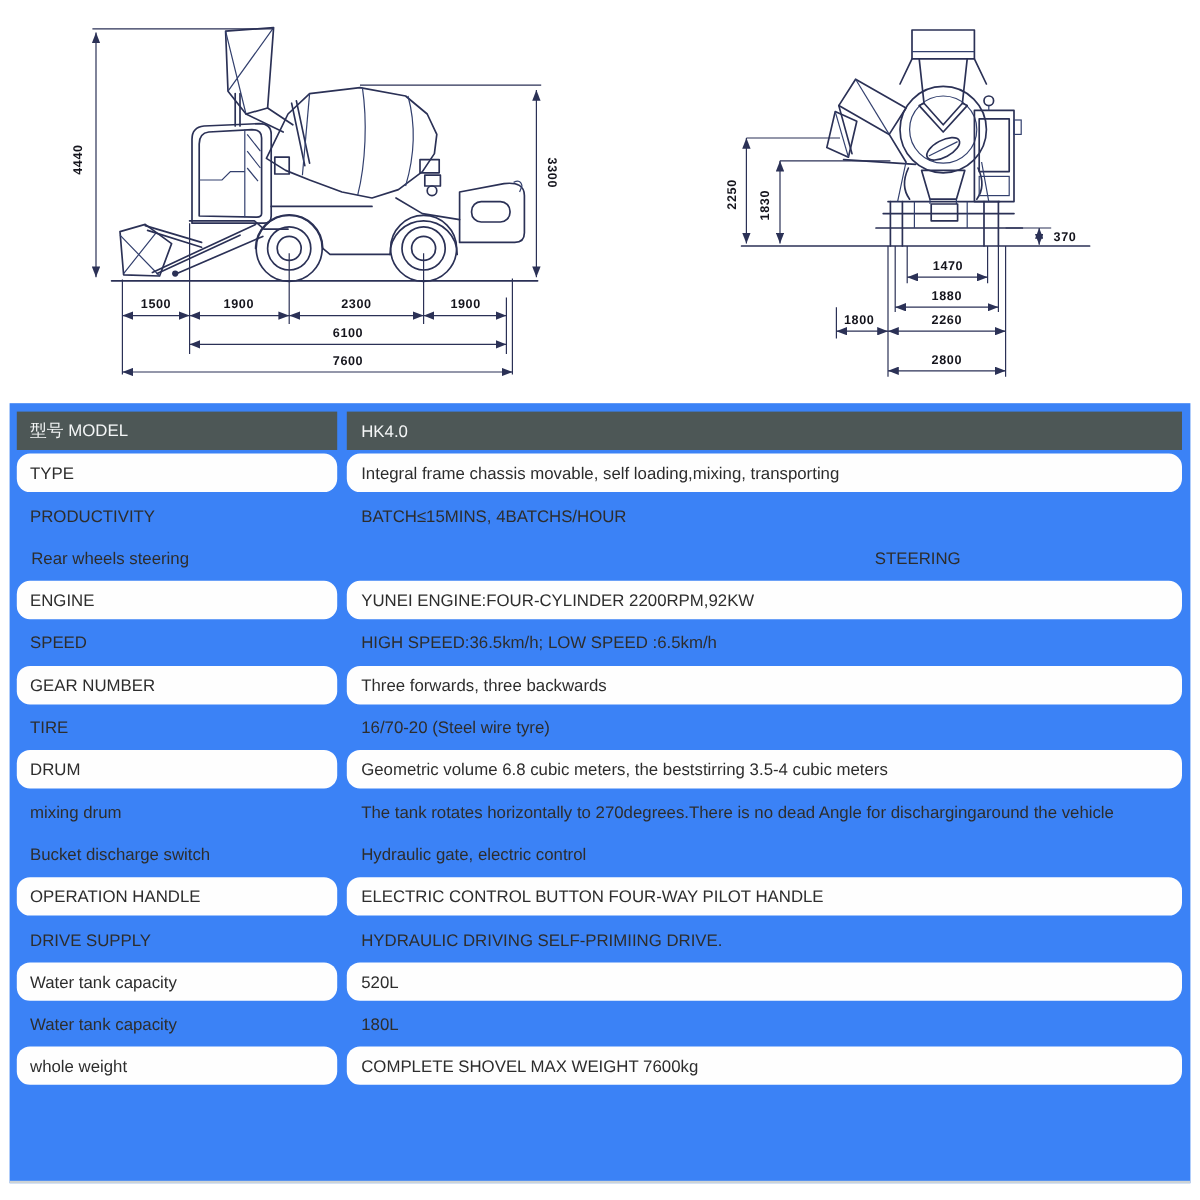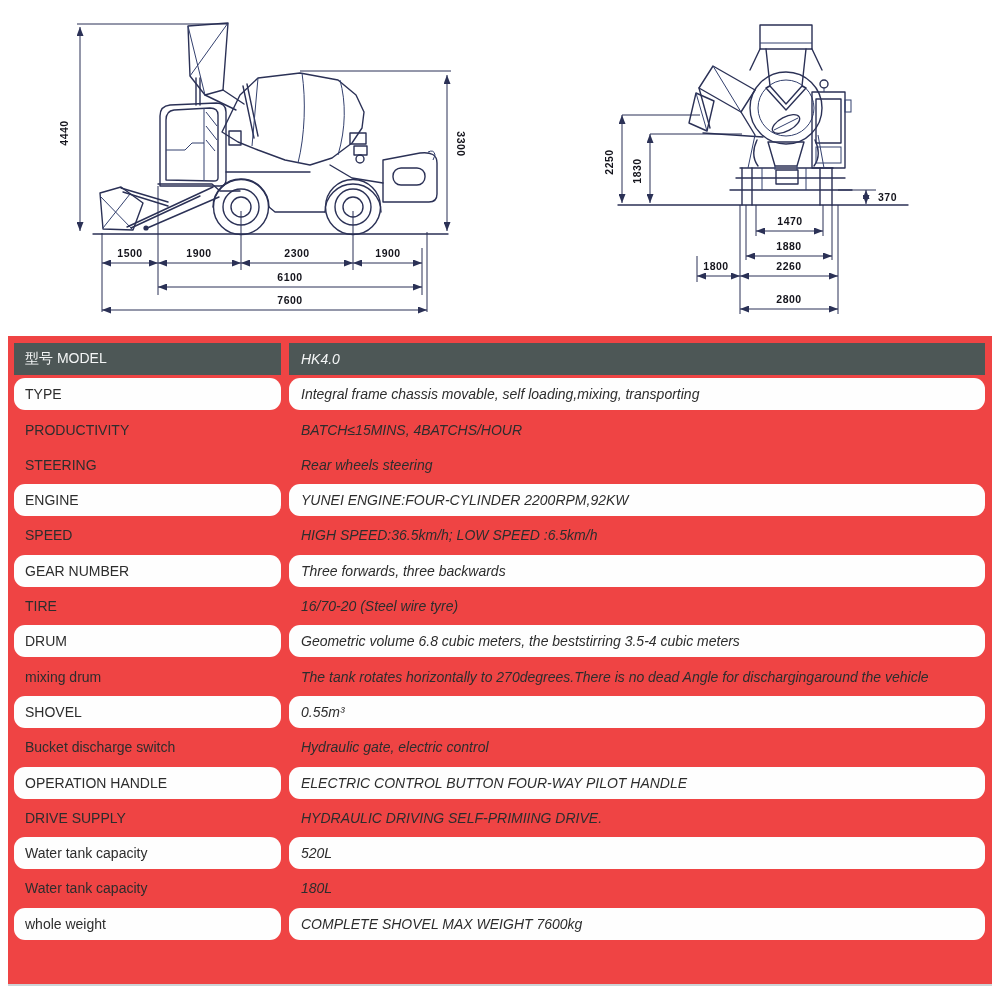--- a/index.html
+++ b/index.html
@@ -8,28 +8,28 @@
   
   .drawing{position:absolute;left:0;top:0;width:1000px;height:336px;}
   .drawing svg{display:block;}
   .art{stroke:#2b3156;fill:none;stroke-width:1.4;stroke-linejoin:round;stroke-linecap:round;}
   .thin{stroke:#33406e;fill:none;stroke-width:1;}
   .dim{stroke:#2b3156;fill:none;stroke-width:1;}
   .dimtxt{font-family:"Liberation Sans",sans-serif;font-size:10.5px;font-weight:bold;
           fill:#14141c;letter-spacing:.5px;}
   
   .spec-table{position:absolute;left:8px;top:336px;width:984px;height:650px;
-              background:#ef4444;box-sizing:border-box;padding:7px 7px 0 6px;
+              background:#3b82f6;box-sizing:border-box;padding:7px 7px 0 6px;
               border-bottom:2px solid #cdd3d6;}
   .rows{display:flex;flex-direction:column;gap:3.3px;}
   .row{display:flex;gap:8px;height:32px;flex:none;}
   .cell{display:flex;align-items:center;box-sizing:border-box;
         font-size:14px;color:#2d2d2d;white-space:nowrap;overflow:hidden;}
   .cell.label{width:267px;padding-left:11px;flex:none;}
-  .cell.value{flex:1;padding-left:12px;font-style:italic;}
+  .cell.value{flex:1;padding-left:12px;}
   .row.white .cell{background:#fefefe;border-radius:11px;}
   .row.gray  .cell{background:transparent;}
   .row.header .cell{background:#4d5756;color:#f4f6f6;}
 </style>
 </head>
 <body>
 
 <div class="canvas">
 
   <div class="drawing">
@@ -213,22 +213,22 @@
         </div>
         <div class="row white">
           <div class="cell label">TYPE</div>
           <div class="cell value">Integral frame chassis movable, self loading,mixing, transporting</div>
         </div>
         <div class="row gray">
           <div class="cell label">PRODUCTIVITY</div>
           <div class="cell value">BATCH≤15MINS, 4BATCHS/HOUR</div>
         </div>
         <div class="row gray">
+          <div class="cell value">Rear wheels steering</div>
           <div class="cell label">STEERING</div>
-          <div class="cell value">Rear wheels steering</div>
         </div>
         <div class="row white">
           <div class="cell label">ENGINE</div>
           <div class="cell value">YUNEI  ENGINE:FOUR-CYLINDER 2200RPM,92KW</div>
         </div>
         <div class="row gray">
           <div class="cell label">SPEED</div>
           <div class="cell value">HIGH SPEED:36.5km/h; LOW SPEED :6.5km/h</div>
         </div>
         <div class="row white">
@@ -240,24 +240,20 @@
           <div class="cell value">16/70-20   (Steel wire tyre)</div>
         </div>
         <div class="row white">
           <div class="cell label">DRUM</div>
           <div class="cell value">Geometric volume 6.8 cubic meters, the beststirring 3.5-4 cubic meters</div>
         </div>
         <div class="row gray">
           <div class="cell label">mixing drum</div>
           <div class="cell value">The tank rotates horizontally to 270degrees.There is no dead Angle for dischargingaround the vehicle</div>
         </div>
-        <div class="row white">
-          <div class="cell label">SHOVEL</div>
-          <div class="cell value">0.55m³</div>
-        </div>
         <div class="row gray">
           <div class="cell label">Bucket discharge switch</div>
           <div class="cell value">Hydraulic gate, electric control</div>
         </div>
         <div class="row white">
           <div class="cell label">OPERATION HANDLE</div>
           <div class="cell value">ELECTRIC CONTROL BUTTON FOUR-WAY PILOT HANDLE</div>
         </div>
         <div class="row gray">
           <div class="cell label">DRIVE SUPPLY</div>

